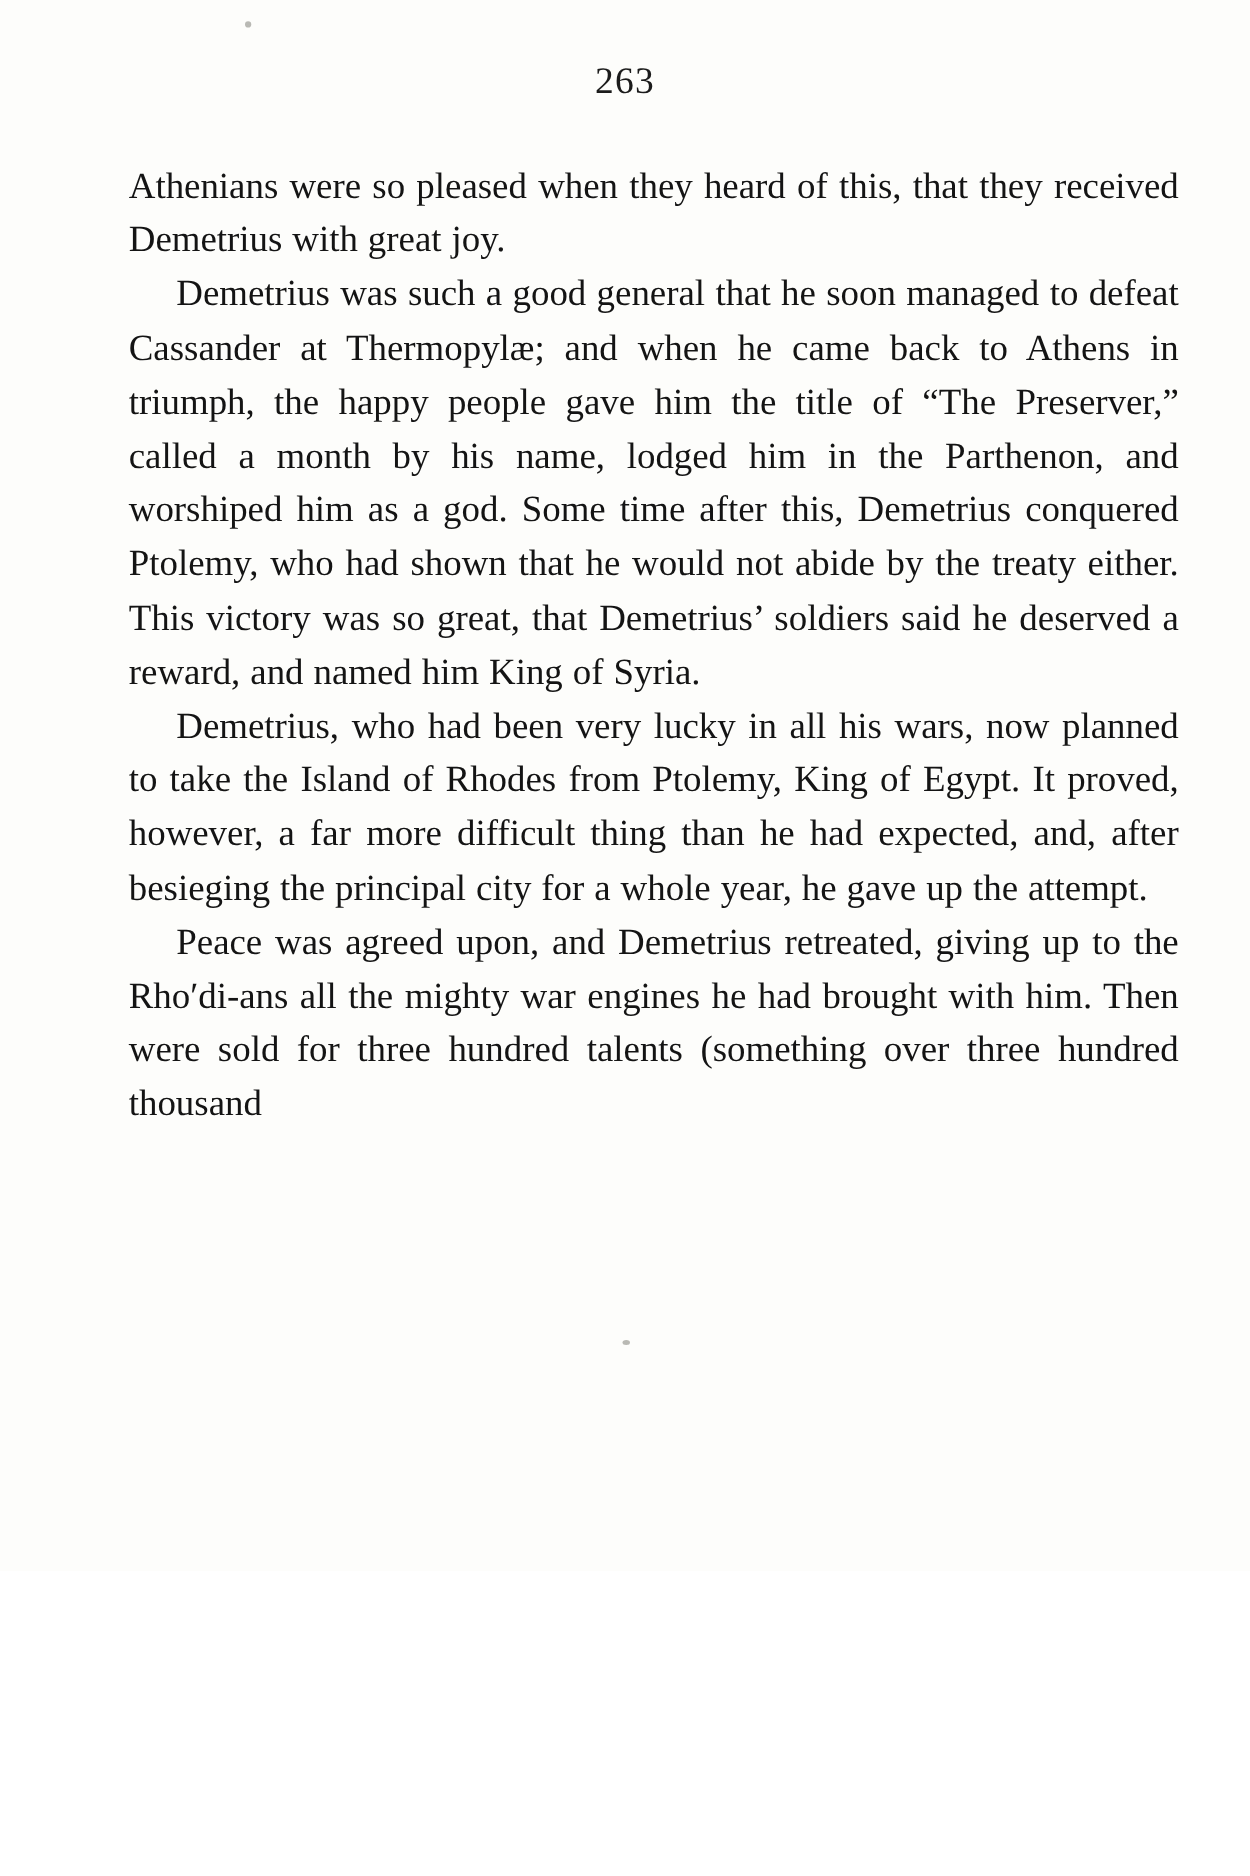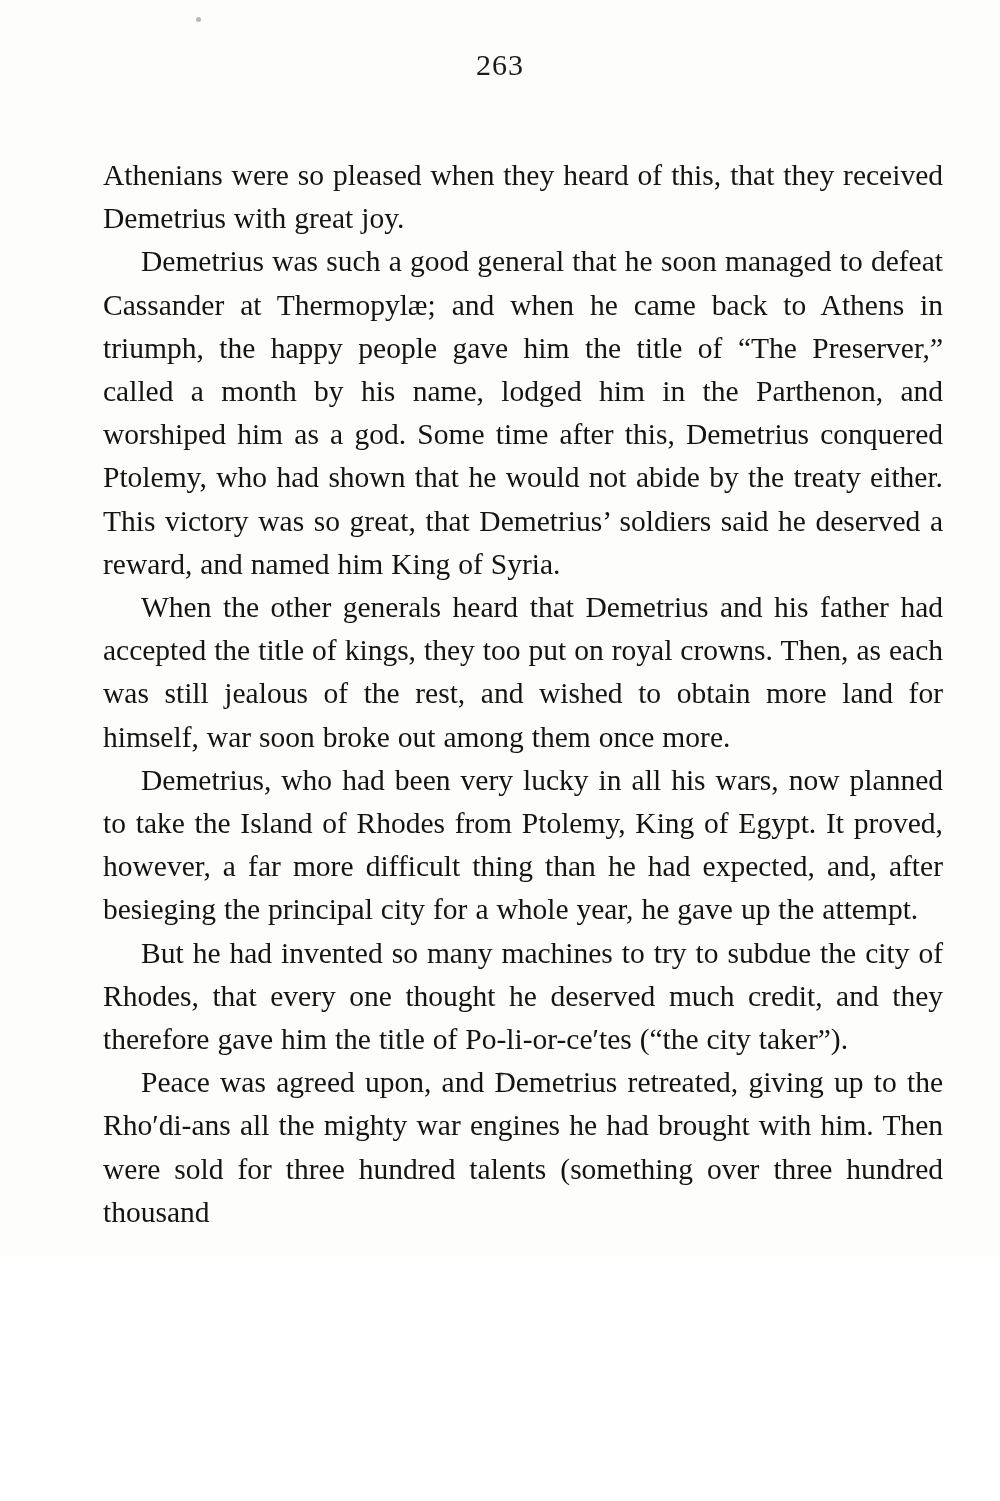--- a/index.html
+++ b/index.html
@@ -38,21 +38,20 @@
   }
   .body-text p {
     margin: 0;
     text-indent: 38px;
     text-align: justify;
     -webkit-hyphens: none;
     hyphens: none;
   }
   .body-text p.no-indent {
     text-indent: 0;
-    margin-top: 26px;
   }
   
   .body-text p {
     word-spacing: 0.02em;
   }
   .speck {
     position: absolute;
     background: #b9b9b4;
     border-radius: 50%;
   }
@@ -67,19 +66,17 @@
 
   <div class="speck s1"></div>
   <div class="speck s2"></div>
   <div class="speck s3"></div>
 
   <div class="page-number">263</div>
 
   <div class="body-text">
     <p class="no-indent">Athenians were so pleased when they heard of this, that they received Demetrius with great joy.</p>
     <p>Demetrius was such a good general that he soon managed to defeat Cassander at Thermopylæ; and when he came back to Athens in triumph, the happy people gave him the title of “The Preserver,” called a month by his name, lodged him in the Parthenon, and worshiped him as a god. Some time after this, Demetrius conquered Ptolemy, who had shown that he would not abide by the treaty either. This victory was so great, that Demetrius’ soldiers said he deserved a reward, and named him King of Syria.</p>
-    <p>When the other generals heard that Demetrius and his father had accepted the title of kings, they too put on royal crowns. Then, as each was still jealous of the rest, and wished to obtain more land for himself, war soon broke out among them once more.</p>
     <p>Demetrius, who had been very lucky in all his wars, now planned to take the Island of Rhodes from Ptolemy, King of Egypt. It proved, however, a far more difficult thing than he had expected, and, after besieging the principal city for a whole year, he gave up the attempt.</p>
-    <p>But he had invented so many machines to try to subdue the city of Rhodes, that every one thought he deserved much credit, and they therefore gave him the title of Po-li-or-ce′tes (“the city taker”).</p>
     <p>Peace was agreed upon, and Demetrius retreated, giving up to the Rho′di-ans all the mighty war engines he had brought with him. Then were sold for three hundred talents (something over three hundred thousand</p>
   </div>
 
 </div>
 
 </body></html>

